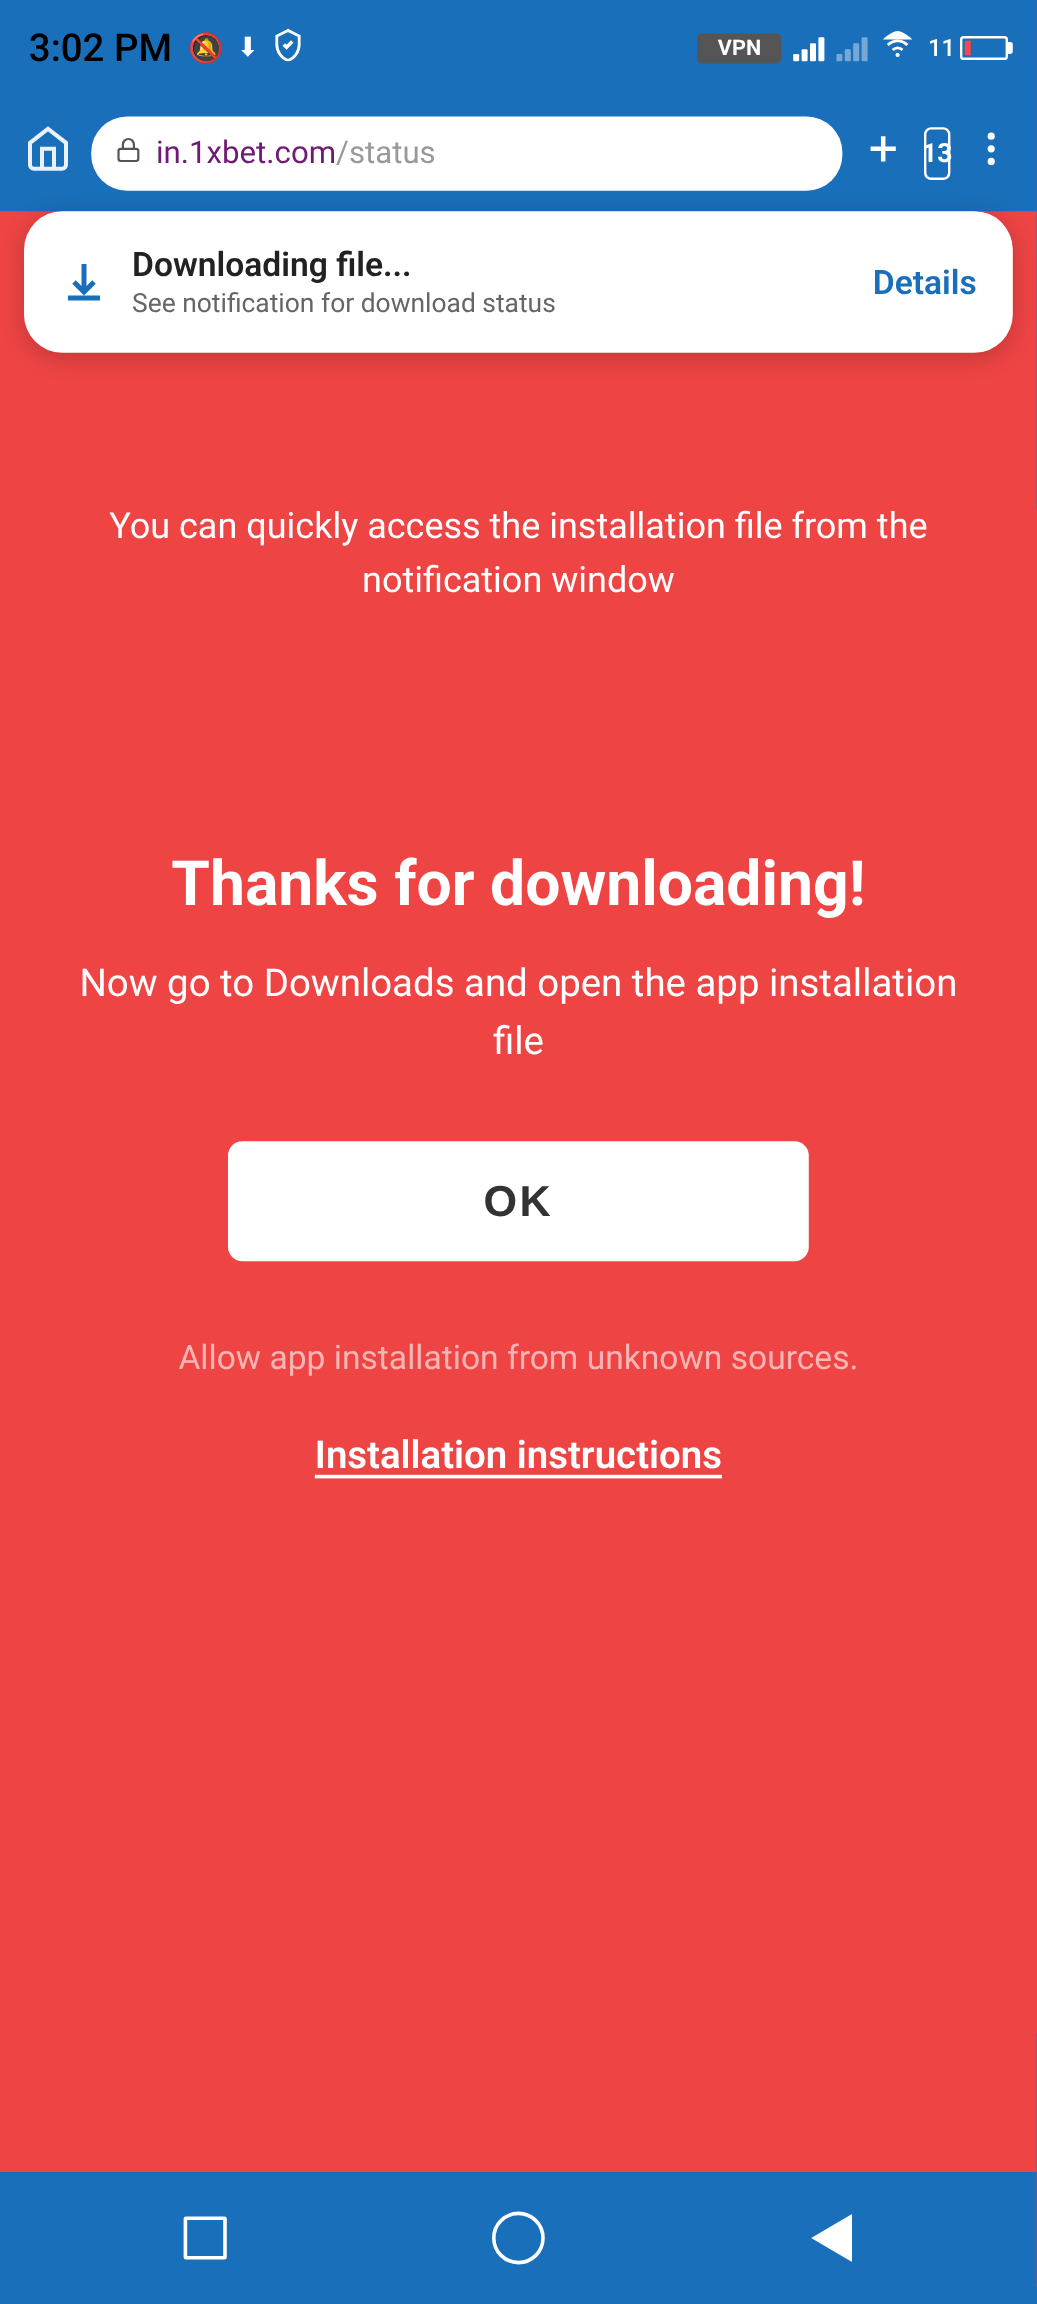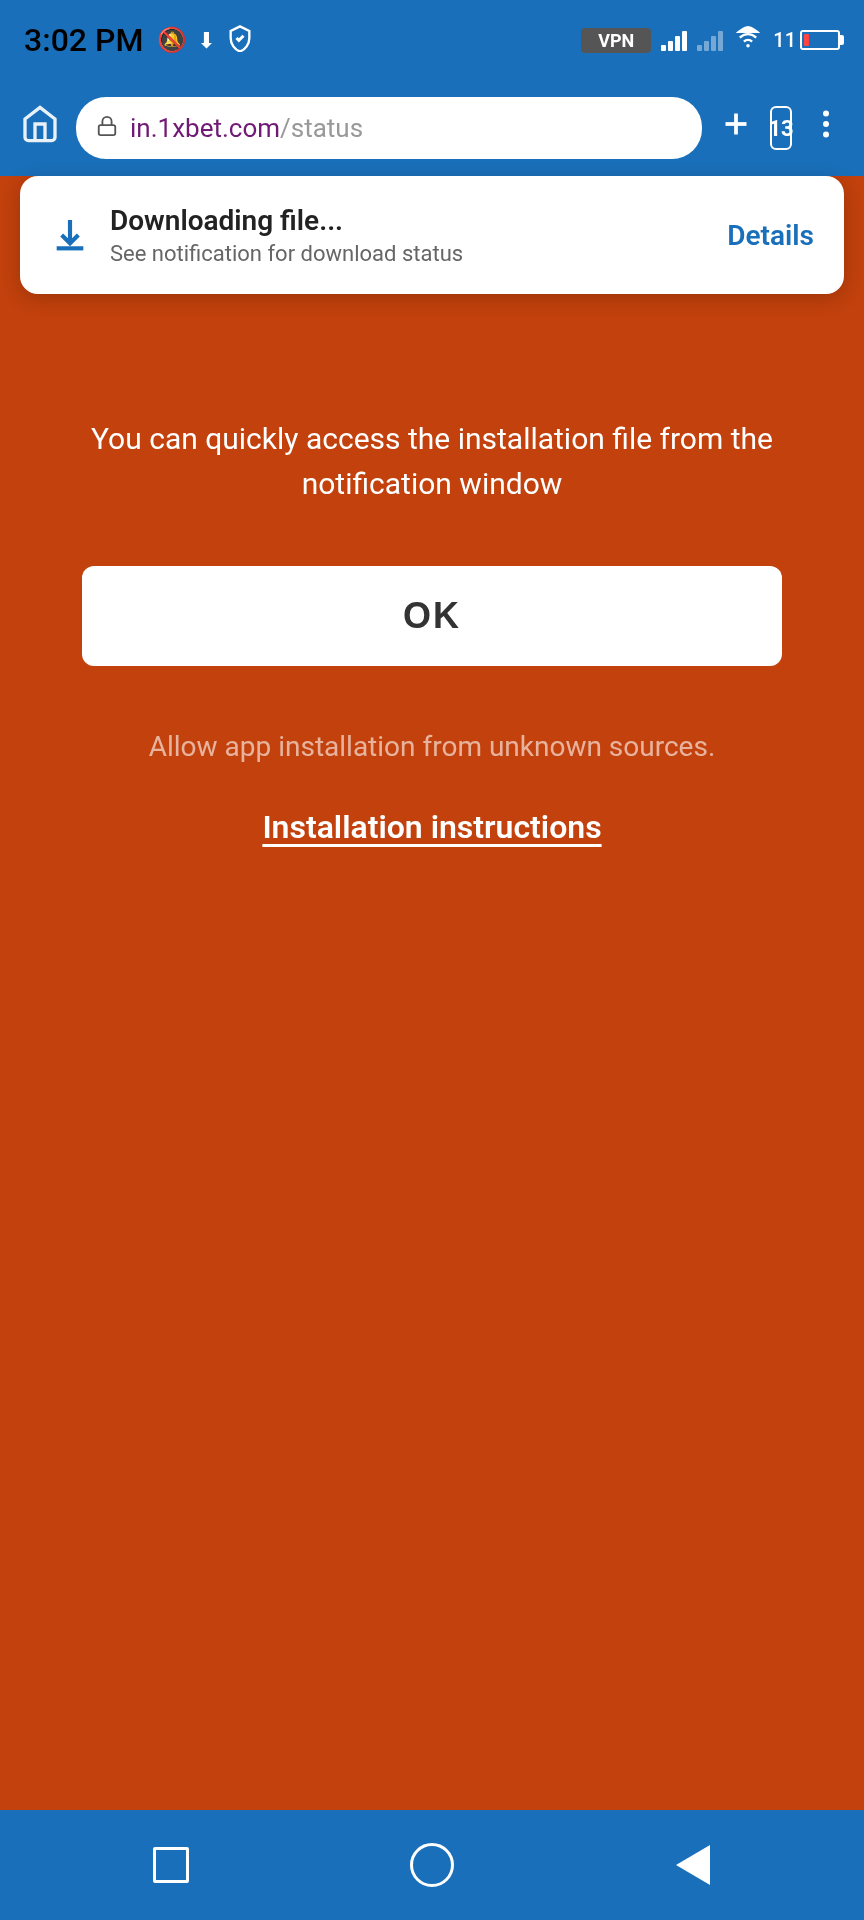--- a/index.html
+++ b/index.html
@@ -201,21 +201,21 @@
       letter-spacing: 1px;
     }
 
     
     .download-card {
       position: absolute;
       top: 176px;
       left: 20px;
       right: 20px;
       background: white;
-      border-radius: 18px;
+      border-radius: 32px;
       padding: 28px 30px;
       display: flex;
       align-items: center;
       justify-content: space-between;
       box-shadow: 0 4px 20px rgba(0,0,0,0.2);
       z-index: 100;
     }
 
     .download-card-left {
       display: flex;
@@ -251,21 +251,21 @@
       white-space: nowrap;
     }
 
     
     .main-content {
       position: absolute;
       top: 176px;
       left: 0;
       right: 0;
       bottom: 0;
-      background: #c2410c;
+      background: #ef4444;
       display: flex;
       flex-direction: column;
       align-items: center;
     }
 
     .notification-hint {
       margin-top: 240px;
       text-align: center;
       color: white;
       font-size: 30px;
@@ -287,21 +287,21 @@
     }
 
     .thanks-subtitle {
       font-size: 32px;
       line-height: 1.5;
       font-weight: 400;
     }
 
     .ok-button {
       margin-top: 60px;
-      width: 700px;
+      width: 484px;
       height: 100px;
       background: white;
       border: none;
       border-radius: 12px;
       font-size: 36px;
       font-weight: 600;
       color: #333;
       cursor: pointer;
       letter-spacing: 2px;
     }
@@ -475,20 +475,24 @@
       <div class="title">Downloading file...</div>
       <div class="subtitle">See notification for download status</div>
     </div>
   </div>
   <div class="details-btn">Details</div>
 </div>
 
 <div class="main-content">
   <p class="notification-hint">You can quickly access the installation file from the notification window</p>
 
+  <div class="thanks-section">
+    <h1 class="thanks-title">Thanks for downloading!</h1>
+    <p class="thanks-subtitle">Now go to Downloads and open the app installation file</p>
+  </div>
 
   <button class="ok-button">OK</button>
 
   <p class="unknown-sources-text">Allow app installation from unknown sources.</p>
 
   <div class="installation-instructions-link">Installation instructions</div>
 </div>
 
 <div class="bottom-nav">
   <div class="nav-btn">

